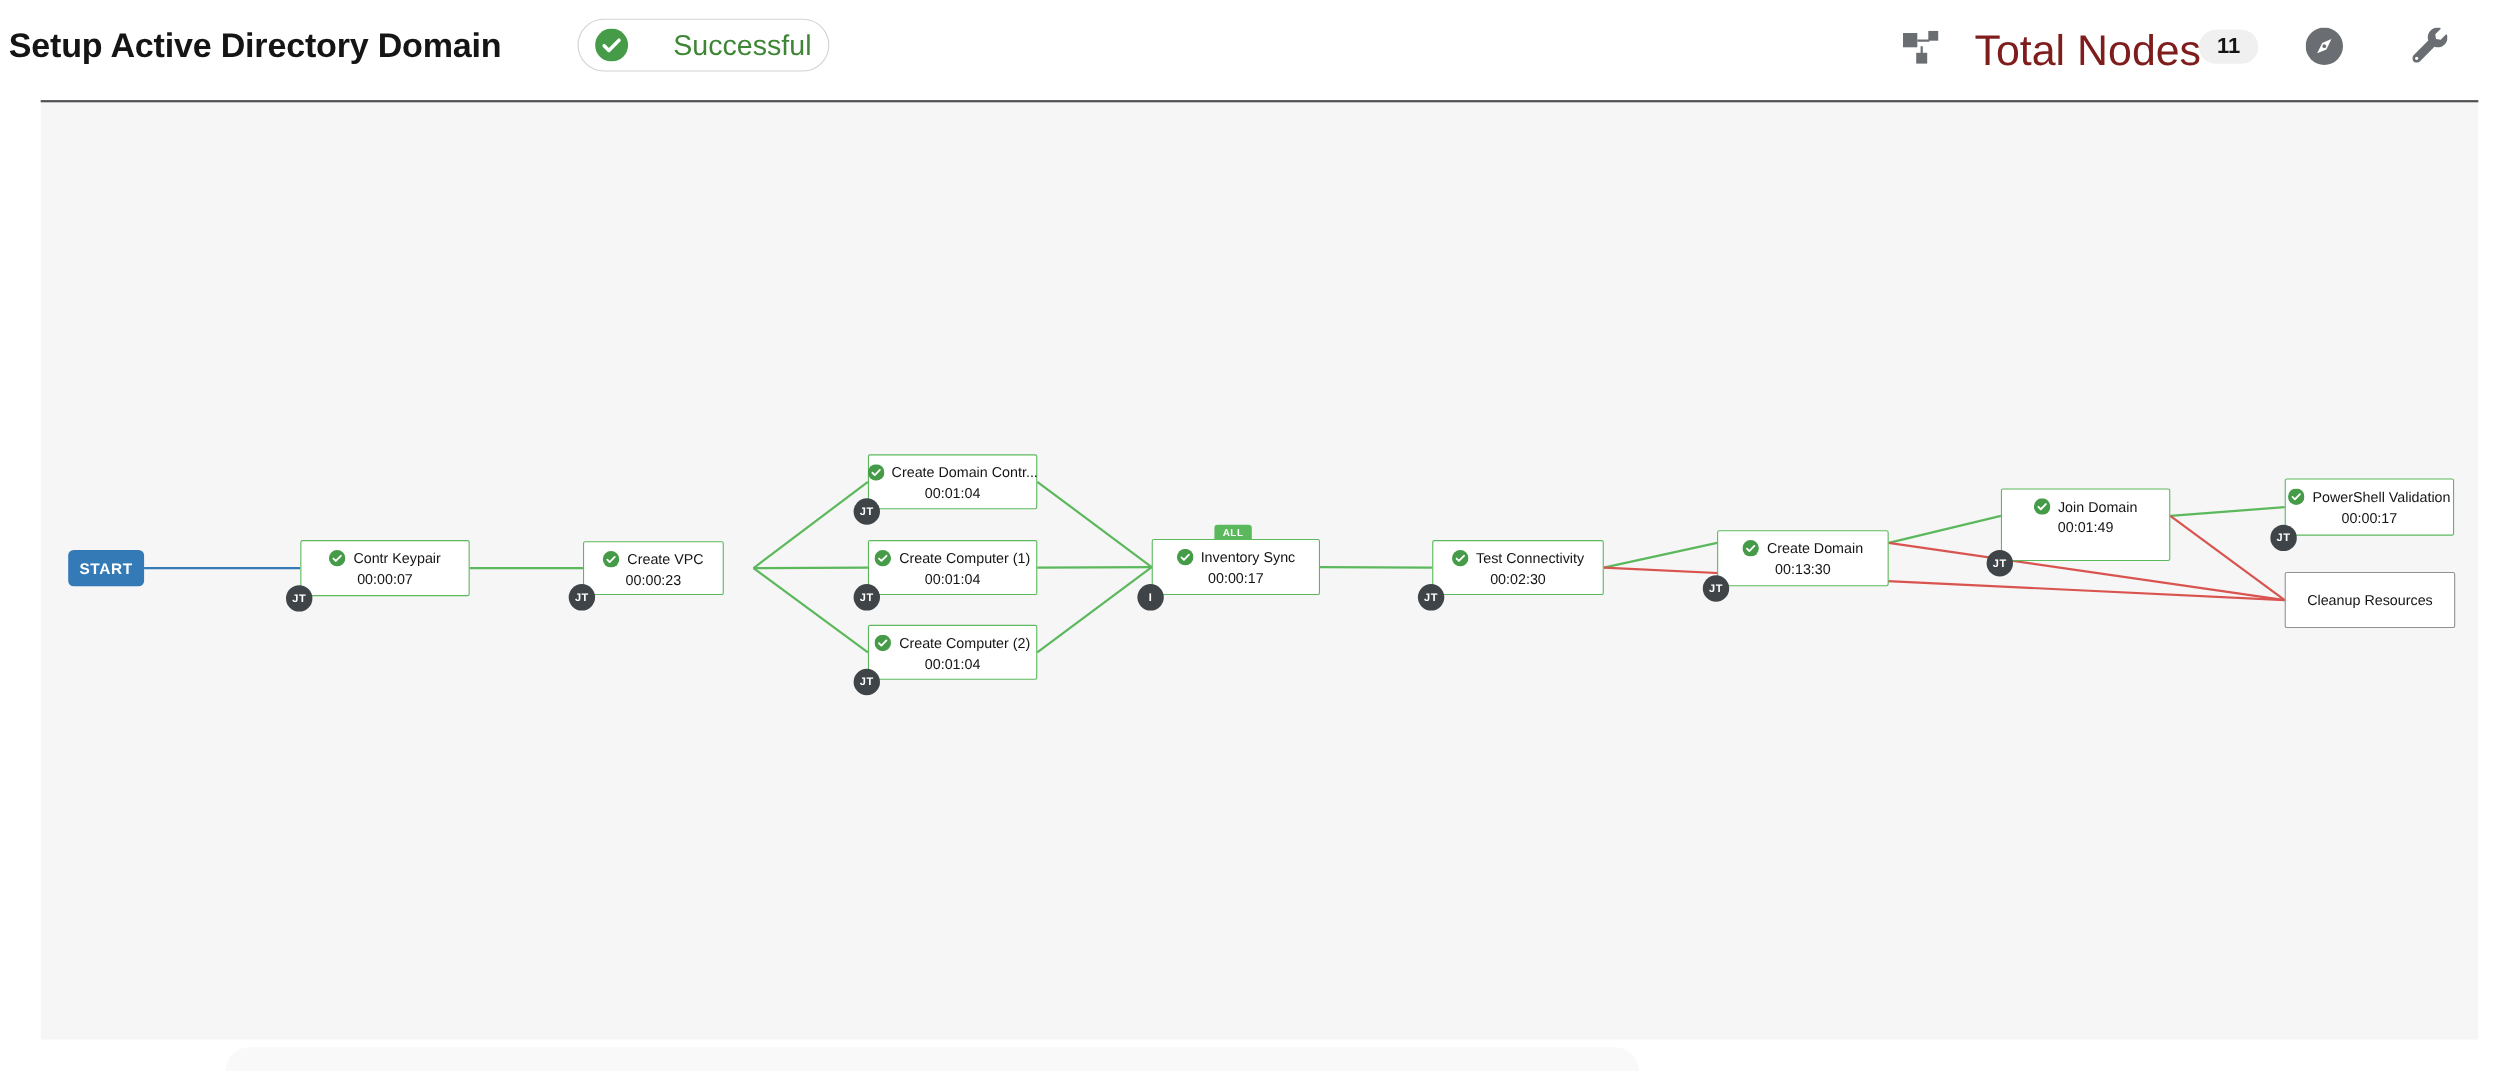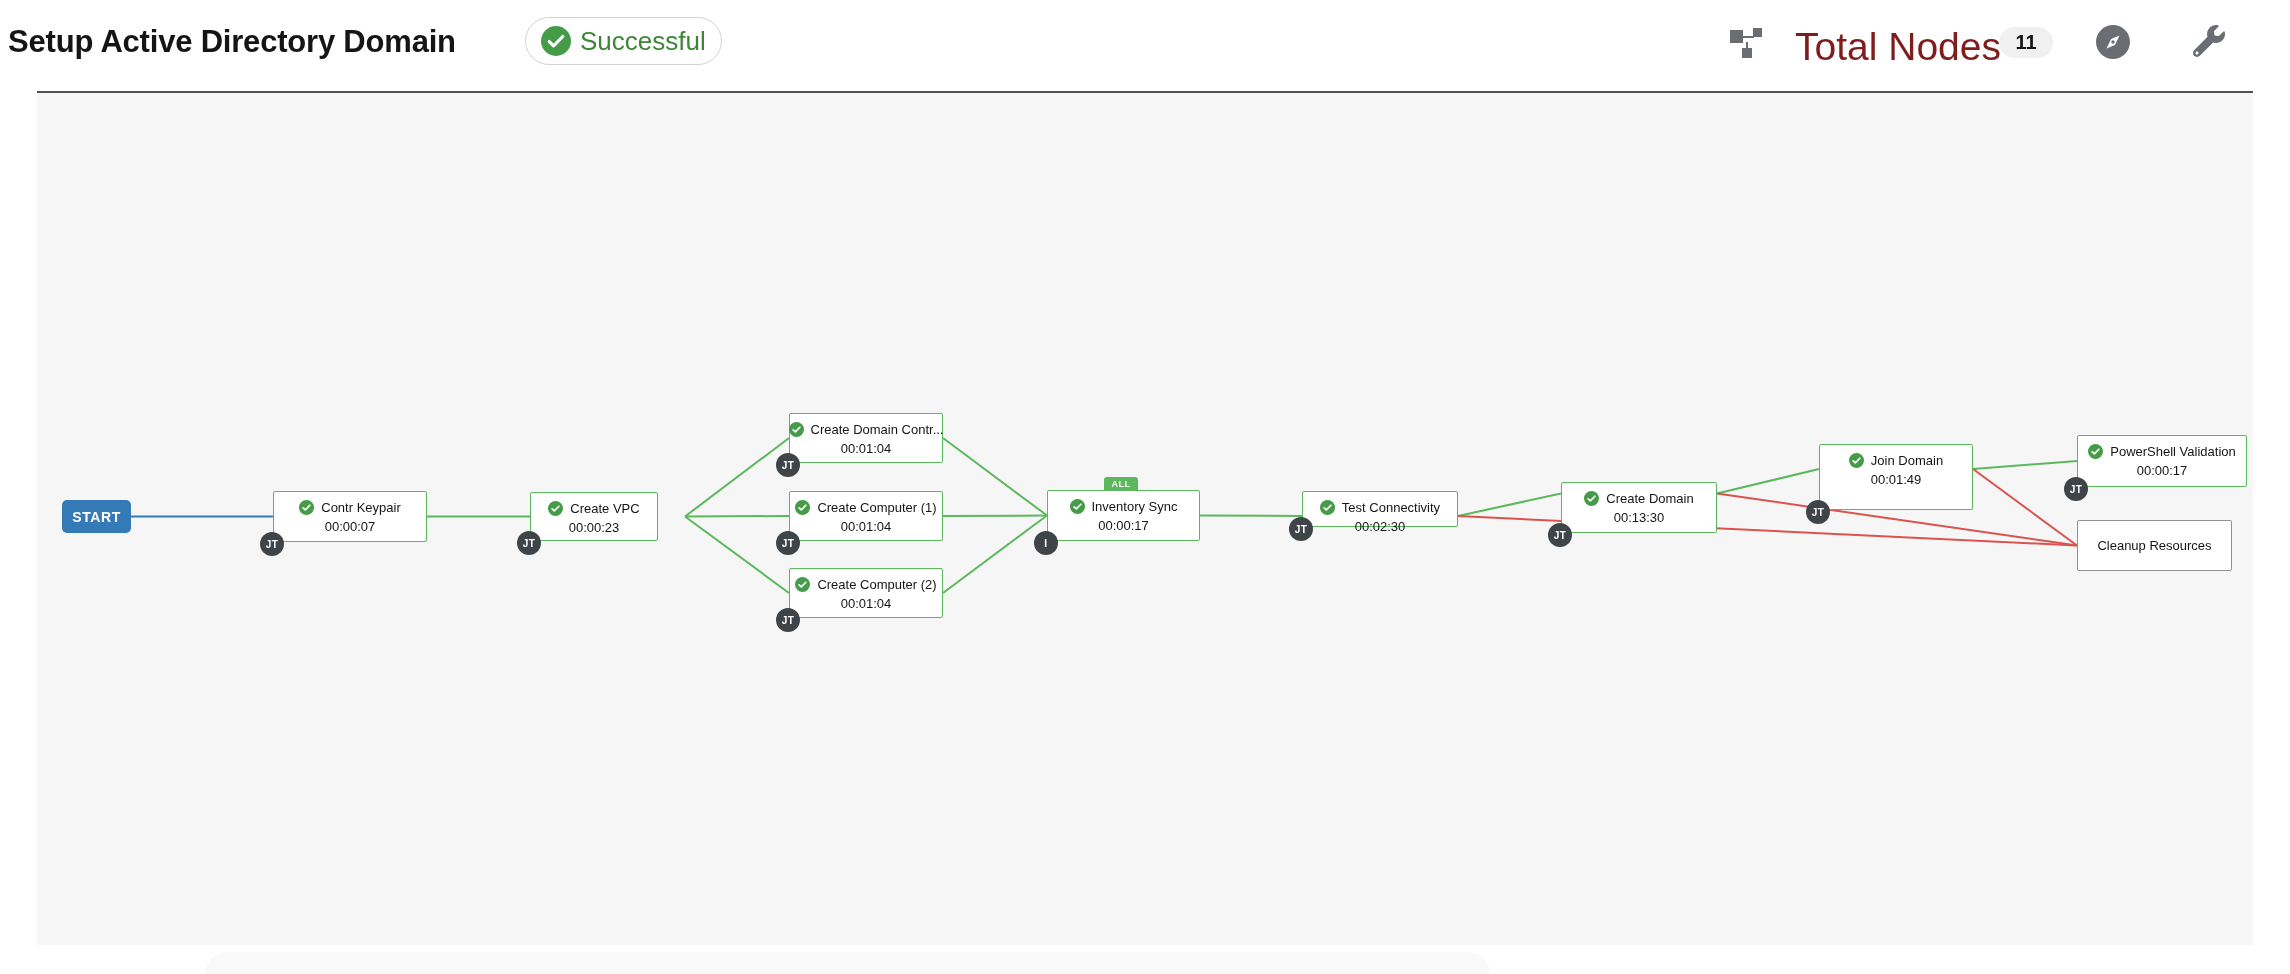--- a/index.html
+++ b/index.html
@@ -8,21 +8,21 @@
     font-family:"Liberation Sans", sans-serif;color:#151515;position:relative;
   }
   
   .hdr{position:absolute;left:0;top:0;width:2290px;height:91px;}
   .page-title{position:absolute;left:8px;top:24px;font-size:31px;font-weight:bold;letter-spacing:-0.2px;}
   .status-pill{
     position:absolute;left:525px;top:17px;height:48px;padding:0 15px;
     border:1.5px solid #d2d2d2;border-radius:25px;display:flex;align-items:center;gap:9px;
     background:#fff;box-sizing:border-box;
   }
-  .status-pill .txt{font-size:26px;color:var(--status_text_green,#3E8635);}
+  .status-pill .txt{font-size:26px;color:var(--status_text_green,#3E8635);margin-left:32px;}
   .hdr-right-item{position:absolute;display:flex;align-items:center;}
   .total-nodes-label{left:1795px;top:25px;font-size:39px;color:#7f1d1d;}
   .count-badge{
     left:1999px;top:27px;width:54px;height:31px;background:#f0f0f0;border-radius:16px;
     display:flex;align-items:center;justify-content:center;font-size:20px;font-weight:bold;
   }
   .icon-btn{background:none;border:none;padding:0;cursor:pointer;position:absolute;}
   
   .canvas{
     position:absolute;left:37px;top:91px;width:2216px;height:852px;
@@ -199,21 +199,21 @@
             <circle cx="8" cy="8" r="8" fill="#459B47"></circle>
             <path d="M4.4 8.3l2.3 2.3 4.9-5" stroke="#fff" stroke-width="1.8" fill="none" stroke-linecap="round" stroke-linejoin="round"></path>
           </svg>
         </span>
       <span class="node-title">Inventory Sync</span>
     </div>
     <div class="node-elapsed">00:00:17</div>
     <span class="node-badge">I</span>
   </div>
 
-  <div class="wf-node" style="left:1265px;top:398px;width:156px;height:36px;">
+  <div class="wf-node" style="left:1265px;top:398px;width:156px;height:50px;">
     <div class="node-row">
       <span style="display:flex;">
           <svg width="15" height="15" viewBox="0 0 16 16">
             <circle cx="8" cy="8" r="8" fill="#459B47"></circle>
             <path d="M4.4 8.3l2.3 2.3 4.9-5" stroke="#fff" stroke-width="1.8" fill="none" stroke-linecap="round" stroke-linejoin="round"></path>
           </svg>
         </span>
       <span class="node-title">Test Connectivity</span>
     </div>
     <div class="node-elapsed">00:02:30</div>
@@ -241,21 +241,21 @@
             <circle cx="8" cy="8" r="8" fill="#459B47"></circle>
             <path d="M4.4 8.3l2.3 2.3 4.9-5" stroke="#fff" stroke-width="1.8" fill="none" stroke-linecap="round" stroke-linejoin="round"></path>
           </svg>
         </span>
       <span class="node-title">Join Domain</span>
     </div>
     <div class="node-elapsed">00:01:49</div>
     <span class="node-badge">JT</span>
   </div>
 
-  <div class="wf-node" style="left:2040px;top:342px;width:170px;height:52px;">
+  <div class="wf-node" style="left:2040px;top:342px;width:154px;height:52px;">
     <div class="node-row">
       <span style="display:flex;">
           <svg width="15" height="15" viewBox="0 0 16 16">
             <circle cx="8" cy="8" r="8" fill="#459B47"></circle>
             <path d="M4.4 8.3l2.3 2.3 4.9-5" stroke="#fff" stroke-width="1.8" fill="none" stroke-linecap="round" stroke-linejoin="round"></path>
           </svg>
         </span>
       <span class="node-title">PowerShell Validation</span>
     </div>
     <div class="node-elapsed">00:00:17</div>

